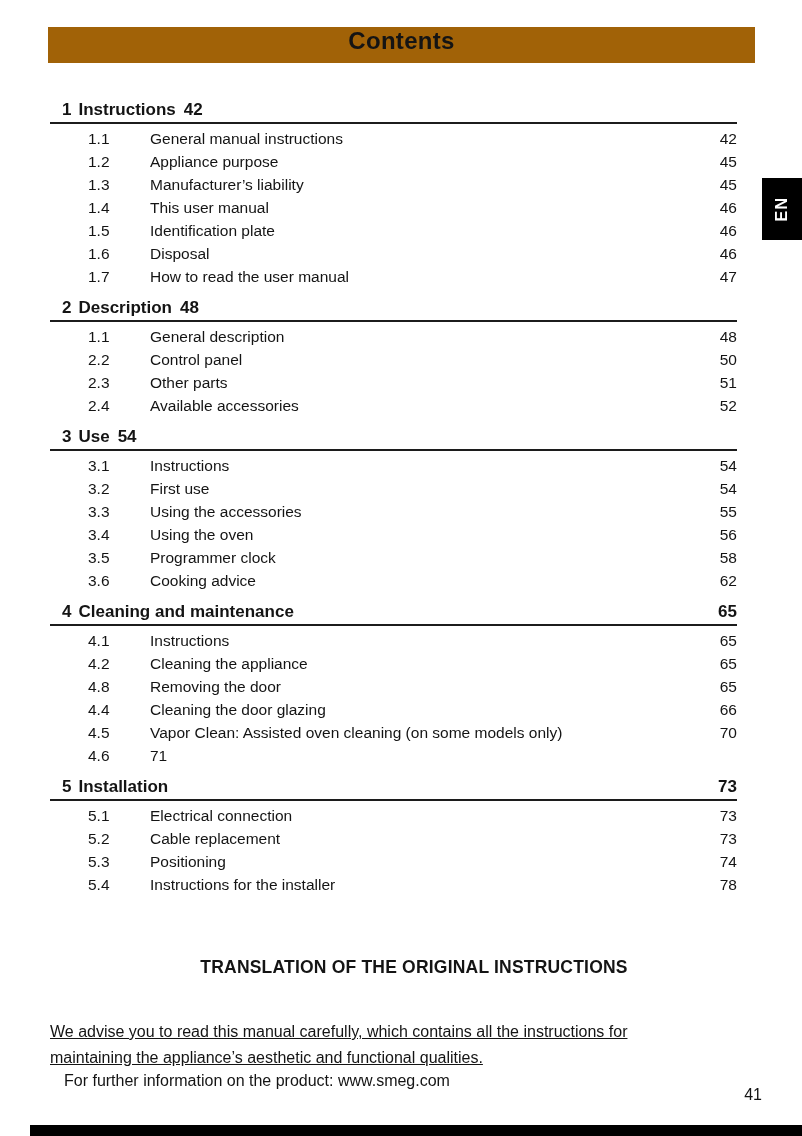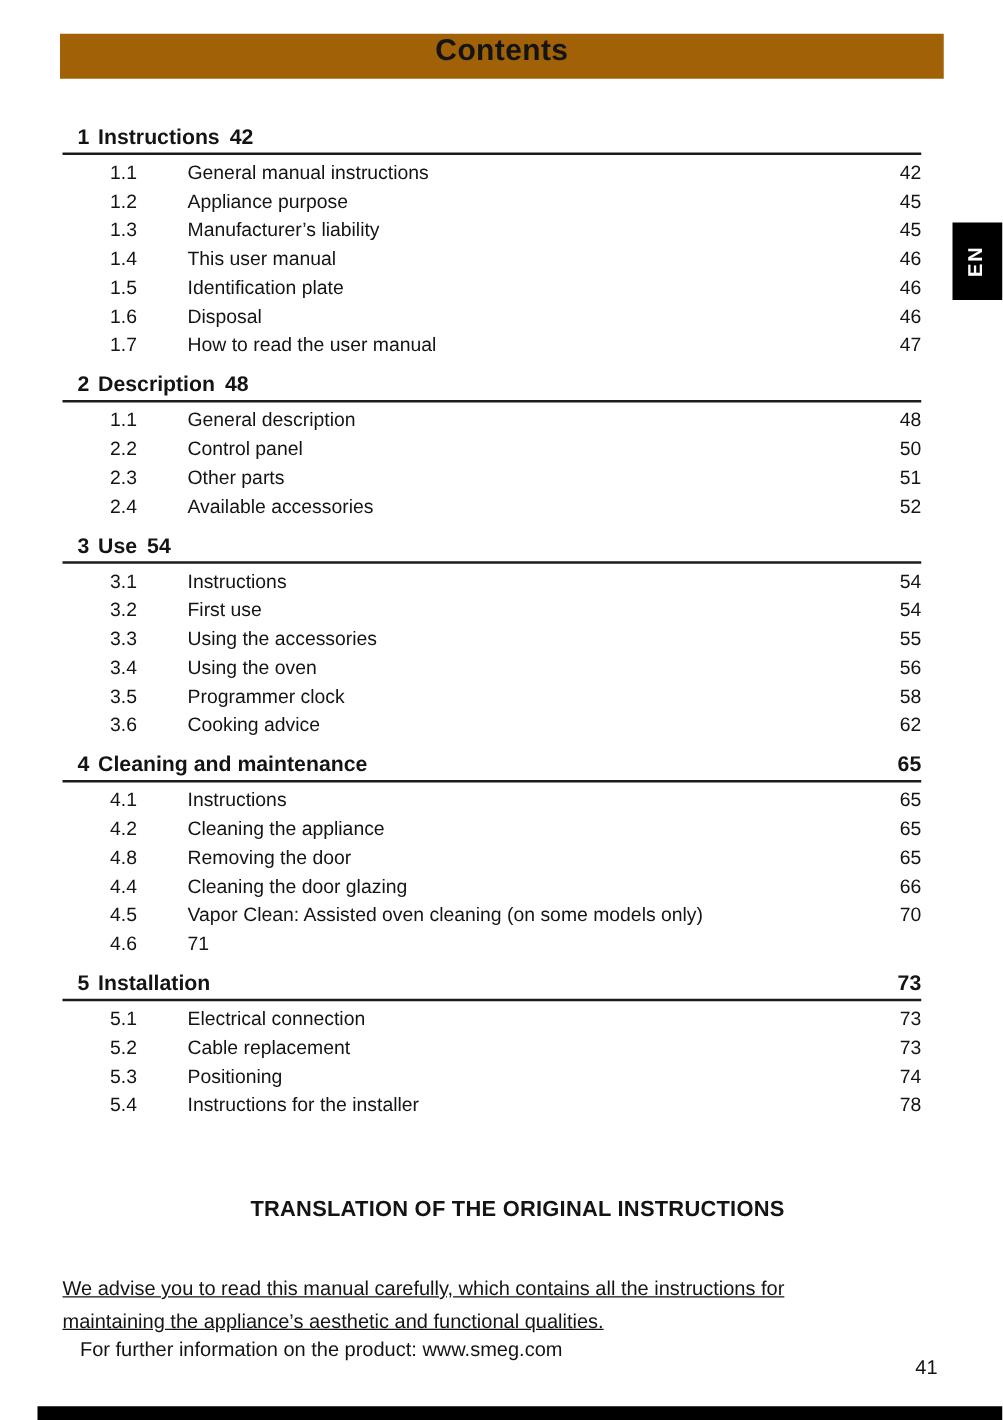--- a/index.html
+++ b/index.html
@@ -100,21 +100,21 @@
     text-decoration: underline;
   }
   .footer-note {
     position: absolute;
     top: 1056px; left: 64px;
     width: 648px;
     font-size: 16px;
   }
   .page-num {
     position: absolute;
-    top: 1086px; right: 52px;
+    top: 1086px; right: 40px;
     font-size: 16px;
   }
   .bottom-bar {
     position: absolute;
     bottom: 0; left: 30px; right: 0;
     height: 11px;
     background: #000;
   }
 </style>
 </head>

